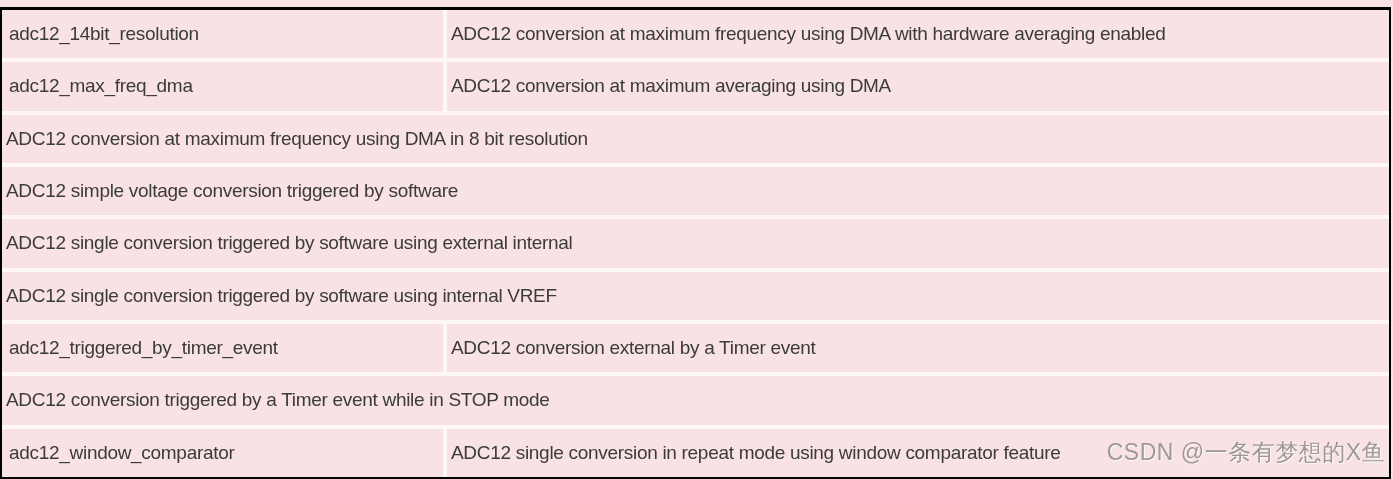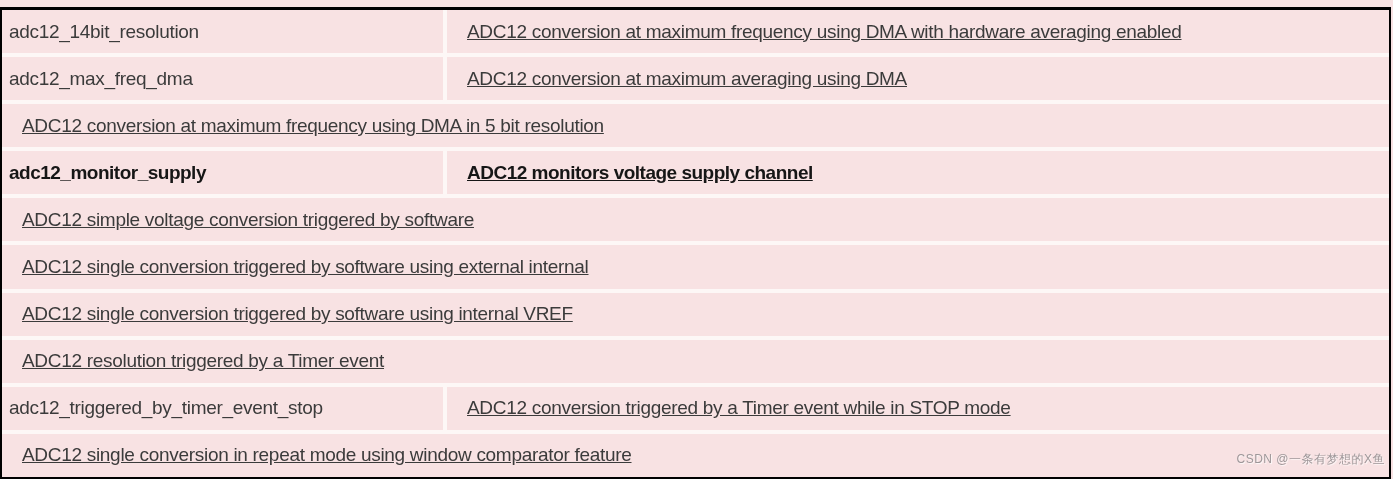--- a/index.html
+++ b/index.html
@@ -50,33 +50,32 @@
     overflow: hidden;
   }
   .name-cell {
     flex: none;
     width: 441px;
     box-sizing: border-box;
     padding-left: 7px;
   }
   .desc-cell {
     flex: 1;
-    padding-left: 20px;
-    text-decoration: underline;
+    padding-left: 4px;
   }
   .row.bold .cell {
     font-weight: 700;
     color: var(--bold-text, #161616);
     letter-spacing: -0.5px;
   }
   .watermark {
     position: absolute;
     right: 8px;
     bottom: 11px;
-    font-size: 12px;
+    font-size: 23px;
     color: var(--watermark, #9e9799);
     text-shadow: 1px 1px 1px rgba(255,255,255,0.85);
     letter-spacing: 0.5px;
     z-index: 2;
   }
 </style>
 </head>
 <body style="--page-bg: #f8e2e3; --row-bg: #f8e2e3; --separator: #fdf7f6; --border: #000000; --text: #3b3b3b; --bold-text: #161616; --watermark: #9e9799;">
 
 <div class="table-frame">
@@ -85,48 +84,45 @@
     <div class="cell name-cell">adc12_14bit_resolution</div>
     <div class="cell desc-cell">ADC12 conversion at maximum frequency using DMA with hardware averaging enabled</div>
   </div>
 
   <div class="row">
     <div class="cell name-cell">adc12_max_freq_dma</div>
     <div class="cell desc-cell">ADC12 conversion at maximum averaging using DMA</div>
   </div>
 
   <div class="row">
-    <div class="cell desc-cell">ADC12 conversion at maximum frequency using DMA in 5 bit resolution</div>
+    <div class="cell desc-cell">ADC12 conversion at maximum frequency using DMA in 8 bit resolution</div>
   </div>
 
-  <div class="row bold">
-    <div class="cell name-cell">adc12_monitor_supply</div>
-    <div class="cell desc-cell">ADC12 monitors voltage supply channel</div>
-  </div>
 
   <div class="row">
     <div class="cell desc-cell">ADC12 simple voltage conversion triggered by software</div>
   </div>
 
   <div class="row">
     <div class="cell desc-cell">ADC12 single conversion triggered by software using external internal</div>
   </div>
 
   <div class="row">
     <div class="cell desc-cell">ADC12 single conversion triggered by software using internal VREF</div>
   </div>
 
   <div class="row">
-    <div class="cell desc-cell">ADC12 resolution triggered by a Timer event</div>
+    <div class="cell name-cell">adc12_triggered_by_timer_event</div>
+    <div class="cell desc-cell">ADC12 conversion external by a Timer event</div>
   </div>
 
   <div class="row">
-    <div class="cell name-cell">adc12_triggered_by_timer_event_stop</div>
     <div class="cell desc-cell">ADC12 conversion triggered by a Timer event while in STOP mode</div>
   </div>
 
   <div class="row">
+    <div class="cell name-cell">adc12_window_comparator</div>
     <div class="cell desc-cell">ADC12 single conversion in repeat mode using window comparator feature</div>
   </div>
 </div>
 </div>
 
 <div class="watermark">CSDN @一条有梦想的X鱼</div>
 
 </body></html>

